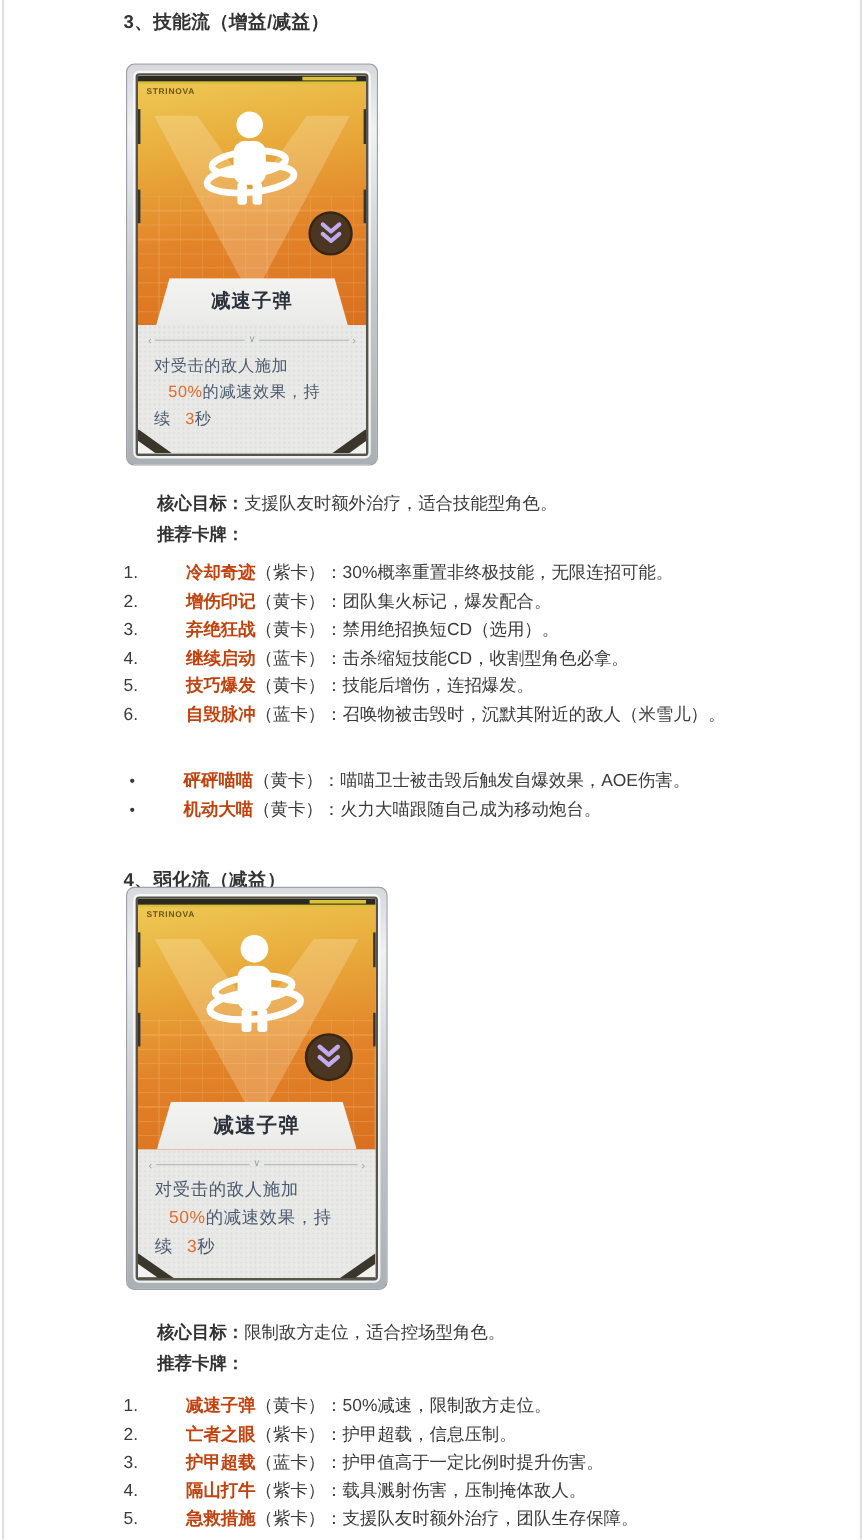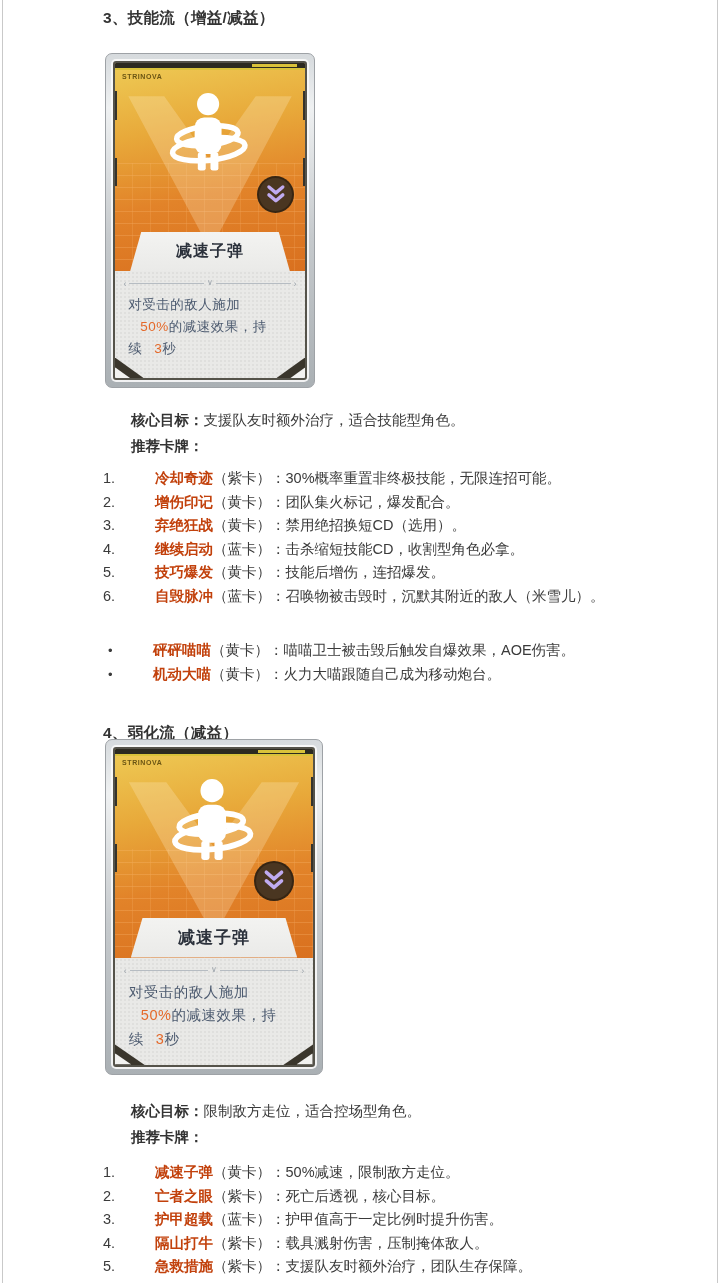--- a/index.html
+++ b/index.html
@@ -294,21 +294,21 @@
 
   <div class="abs num-list" style="top:1161px;">
 
       <div class="row">
         <span class="num">1.</span>
         <span><span class="card-name">减速子弹</span><span class="rest">（黄卡）：50%减速，限制敌方走位。</span></span>
       </div>
 
       <div class="row">
         <span class="num">2.</span>
-        <span><span class="card-name">亡者之眼</span><span class="rest">（紫卡）：死亡后透视，核心目标。</span></span>
+        <span><span class="card-name">亡者之眼</span><span class="rest">（紫卡）：护甲超载，信息压制。</span></span>
       </div>
 
       <div class="row">
         <span class="num">3.</span>
         <span><span class="card-name">护甲超载</span><span class="rest">（蓝卡）：护甲值高于一定比例时提升伤害。</span></span>
       </div>
 
       <div class="row">
         <span class="num">4.</span>
         <span><span class="card-name">隔山打牛</span><span class="rest">（紫卡）：载具溅射伤害，压制掩体敌人。</span></span>

